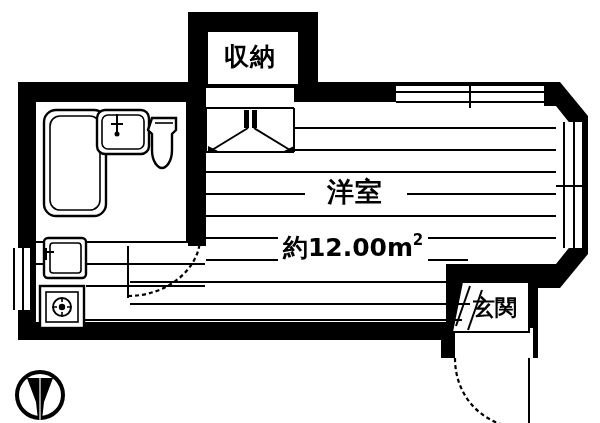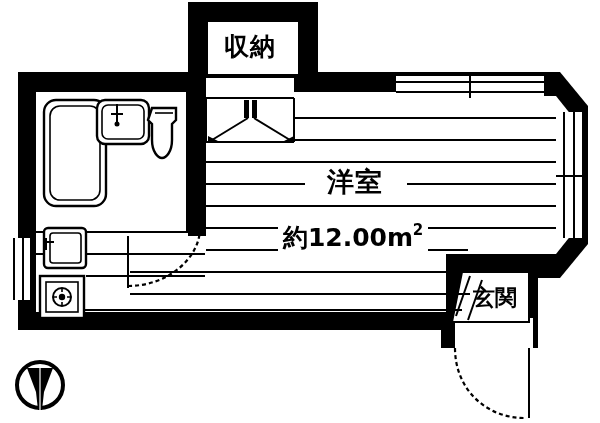--- a/index.html
+++ b/index.html
@@ -10,21 +10,21 @@
   body {
     width: 600px;
     height: 423px;
     font-family: "DejaVu Sans", "Liberation Sans", sans-serif;
     overflow: hidden;
     position: relative;
   }
   #floorplan-root {
     position: absolute;
     left: 0;
-    top: 0;
+    top: 10px;
     width: 600px;
     height: 330px;
   }
   svg.plan {
     display: block;
     width: 600px;
     height: 423px;
     background: #ffffff;
   }
   .wall { fill: #000000; }

